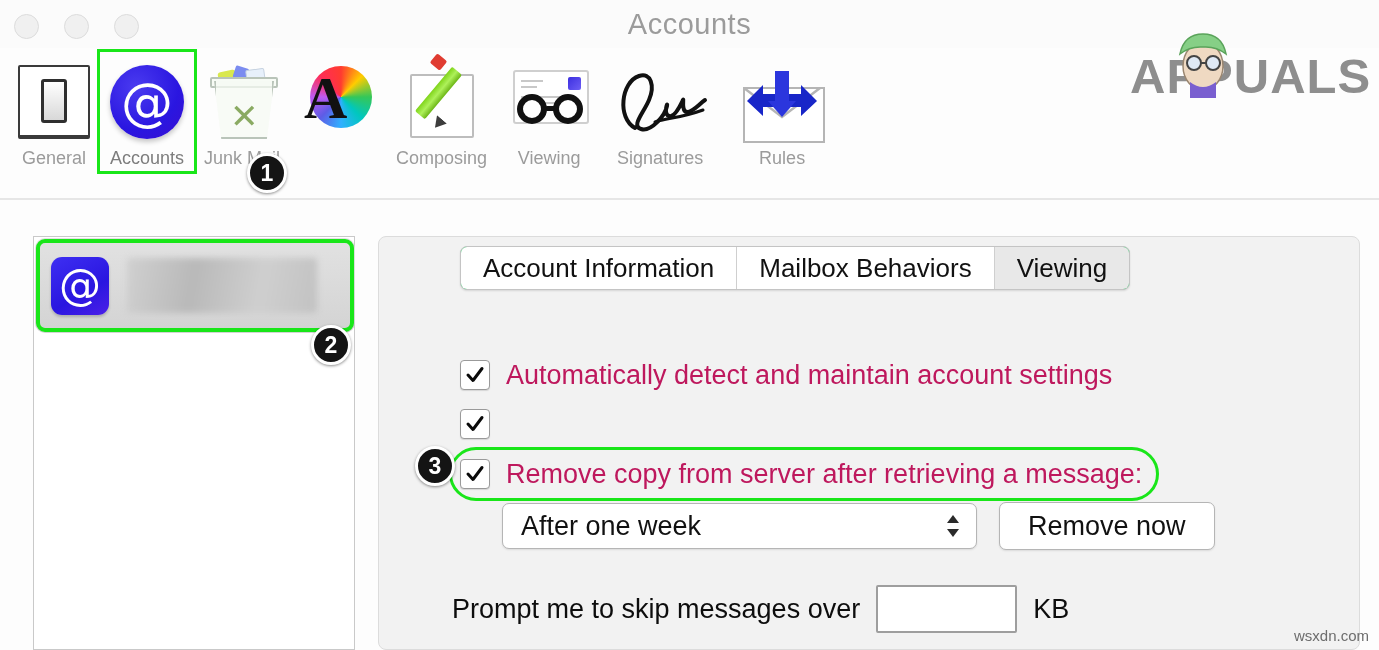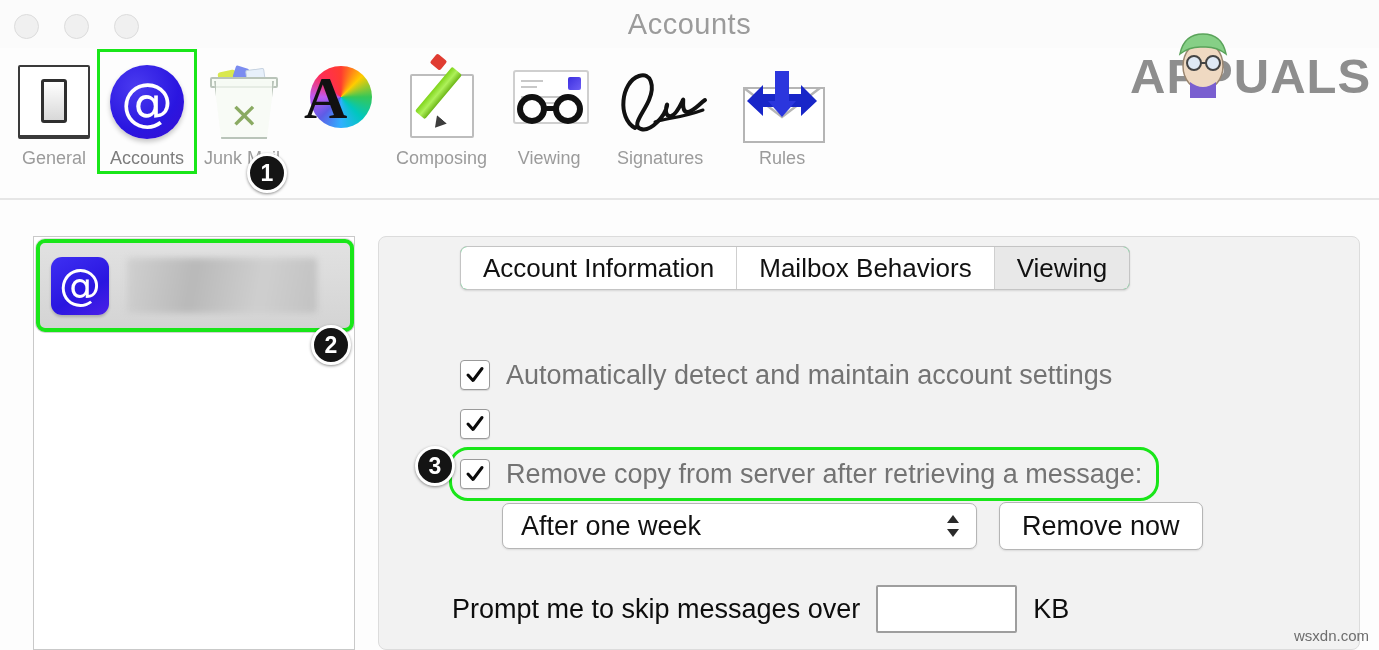--- a/index.html
+++ b/index.html
@@ -157,36 +157,36 @@
   .tab.active{background:#e8e8e8;}
 
   .checks{position:absolute;left:460px;top:352px;}
   .crow{display:flex;align-items:center;height:46px;margin-bottom:3px;position:relative;}
   .cbox{
     width:28px;height:28px;background:#fff;border:1px solid #9a9a9a;border-radius:4px;
     display:flex;align-items:center;justify-content:center;flex:0 0 auto;
     box-shadow:0 1px 1px rgba(0,0,0,.12);
   }
   .cbox svg{display:block;}
-  .clabel{font-size:27px;color:#737373;margin-left:16px;white-space:nowrap;}
+  .clabel{font-size:27px;color:#be185d;margin-left:16px;white-space:nowrap;}
   .crow.hl{
-    outline:3px solid #19e619;border-radius:16px;
+    outline:3px solid #19e619;border-radius:24px;
     padding:2px 14px 2px 8px;margin-left:-8px;height:44px;
   }
 
   .row-select{position:absolute;left:502px;top:502px;display:flex;align-items:center;gap:22px;}
   .combo{
     width:475px;height:46px;background:#fff;border:1px solid #b5b5b5;border-radius:7px;
     display:flex;align-items:center;justify-content:space-between;padding:0 14px 0 18px;
     box-sizing:border-box;box-shadow:0 1px 2px rgba(0,0,0,.1);
   }
   .combo span{font-size:27px;color:#111;}
   .btn{
     height:46px;background:#fff;border:1px solid #b5b5b5;border-radius:7px;
-    display:flex;align-items:center;justify-content:center;padding:0 22px;
+    display:flex;align-items:center;justify-content:center;padding:0 28px;
     font-size:27px;color:#111;box-shadow:0 1px 2px rgba(0,0,0,.1);white-space:nowrap;
   }
 
   .row-prompt{position:absolute;left:452px;top:585px;display:flex;align-items:center;}
   .prompt-label{font-size:27px;color:#0d0d0d;}
   .kb-input{
     width:133px;height:42px;background:#fff;border:2px solid #9e9e9e;border-radius:2px;
     margin:0 16px;
   }
   .kb-unit{font-size:27px;color:#0d0d0d;}

